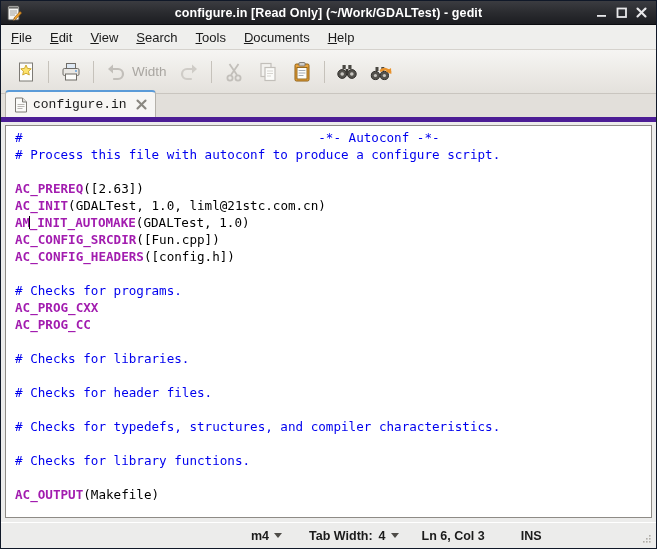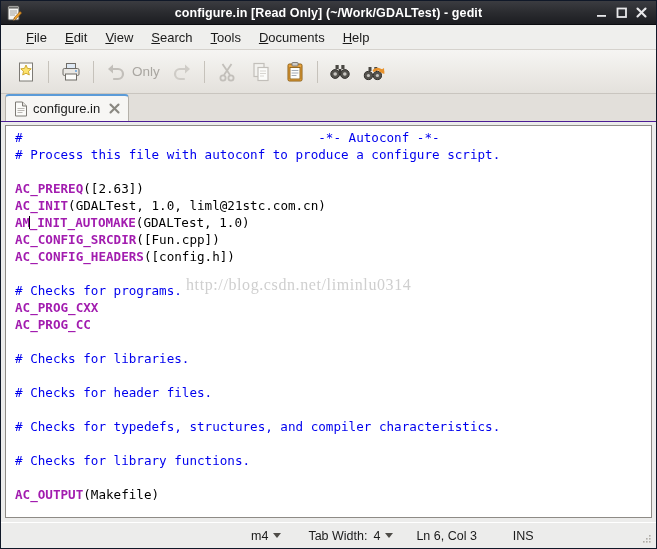--- a/index.html
+++ b/index.html
@@ -53,21 +53,21 @@
     flex: 0 0 17px;
   }
   #winbuttons { margin-left: auto; display: flex; align-items: center; padding-right: 3px; }
 
   
   #menubar {
     height: 24px; flex: 0 0 24px;
     background: #efefed;
     border-bottom: 1px solid #d5d2cd;
     display: flex; align-items: center;
-    padding-left: 16px;
+    padding-left: 1px;
   }
   .menu-item {
     font-size: 13px;
     color: #1a1a1a;
     padding: 2px 9px;
     cursor: default;
     white-space: nowrap;
   }
   .menu-item u { text-decoration: underline; }
 
@@ -108,24 +108,25 @@
     position: absolute; left: 0; top: 0;
     border-left: 4.5px solid transparent;
     border-right: 4.5px solid transparent;
     border-top: 5px solid #5a5854;
   }
 
   
   #tabstrip {
     height: 28px; flex: 0 0 28px;
     background: #e2dfda;
-    border-bottom: 1px solid #4c1d95;
+    border-bottom: 5px solid #4c1d95;
     display: flex; align-items: flex-end;
     padding-left: 4px;
     box-sizing: border-box;
+    font-family: Liberation Mono, monospace;
   }
   #tab {
     height: 27px;
     display: flex; align-items: center;
     background: #f7f6f4;
     border: 1px solid #b5b1aa;
     border-bottom: none;
     border-radius: 4px 4px 0 0;
     border-top: 2px solid #5b9bd8;
     padding: 0 7px 0 8px;
@@ -186,21 +187,21 @@
   
   #statusbar {
     height: 25px; flex: 0 0 25px;
     background: #ececeb;
     border-top: 1px solid #ffffff;
     display: flex; align-items: center;
     font-size: 12.5px;
     color: #1b1b1b;
     position: relative;
   }
-  .sb-item { display: flex; align-items: center; white-space: nowrap; cursor: default; }
+  .sb-item { display: flex; align-items: center; white-space: nowrap; cursor: default; font-weight: bold; }
   .sb-chev {
     margin-left: 5px;
     width: 9px; height: 6px; position: relative;
   }
   .sb-chev::after {
     content: "";
     position: absolute; left: 0; top: 0;
     border-left: 4.5px solid transparent;
     border-right: 4.5px solid transparent;
     border-top: 5px solid #4e4c48;
@@ -292,21 +293,21 @@
 
     <div class="tb-sep"></div>
 
     <div class="tb disabled">
       <span>
         <svg class="icon-svg" width="24" height="24" viewBox="0 0 24 24">
           <path d="M8 9h6a5 5 0 0 1 0 10h-4" fill="none" stroke="#c2bfba" stroke-width="2.2" stroke-linecap="round"></path>
           <polygon points="9,4.5 9,13.5 4,9" fill="#c2bfba"></polygon>
         </svg>
       </span>
-      <span class="tb-label">Only</span>
+      <span class="tb-label">Width</span>
     </div>
 
     <div class="tb disabled">
       <span>
         <svg class="icon-svg" width="24" height="24" viewBox="0 0 24 24">
           <path d="M16 9h-6a5 5 0 0 0 0 10h4" fill="none" stroke="#cfccc7" stroke-width="2.2" stroke-linecap="round"></path>
           <polygon points="15,4.5 15,13.5 20,9" fill="#cfccc7"></polygon>
         </svg>
       </span>
     </div>
@@ -408,21 +409,20 @@
             <line x1="10.5" y1="2.5" x2="2.5" y2="10.5"></line>
           </g>
         </svg>
       </span>
     </div>
   </div>
 
   <div id="editor-wrap">
     <div id="editor">
       <div id="code"><div><span class="cm">#                                       -*- Autoconf -*-</span></div><div><span class="cm"># Process this file with autoconf to produce a configure script.</span></div><div>&nbsp;</div><div><span class="mac">AC_PREREQ</span><span>([2.63])</span></div><div><span class="mac">AC_INIT</span><span>(GDALTest, 1.0, liml@21stc.com.cn)</span></div><div><span class="mac">AM</span><span class="cursor"></span><span class="mac">_INIT_AUTOMAKE</span><span>(GDALTest, 1.0)</span></div><div><span class="mac">AC_CONFIG_SRCDIR</span><span>([Fun.cpp])</span></div><div><span class="mac">AC_CONFIG_HEADERS</span><span>([config.h])</span></div><div>&nbsp;</div><div><span class="cm"># Checks for programs.</span></div><div><span class="mac">AC_PROG_CXX</span></div><div><span class="mac">AC_PROG_CC</span></div><div>&nbsp;</div><div><span class="cm"># Checks for libraries.</span></div><div>&nbsp;</div><div><span class="cm"># Checks for header files.</span></div><div>&nbsp;</div><div><span class="cm"># Checks for typedefs, structures, and compiler characteristics.</span></div><div>&nbsp;</div><div><span class="cm"># Checks for library functions.</span></div><div>&nbsp;</div><div><span class="mac">AC_OUTPUT</span><span>(Makefile)</span></div></div>
-      <div id="watermark">http://blog.csdn.net/liminlu0314</div>
     </div>
   </div>
 
   <div id="statusbar">
     <div class="sb-item" style="margin-left:250px;">
       <span>m4</span>
       <span class="sb-chev"></span>
     </div>
     <div class="sb-item" style="margin-left:26px;">
       <span>Tab Width:</span>

